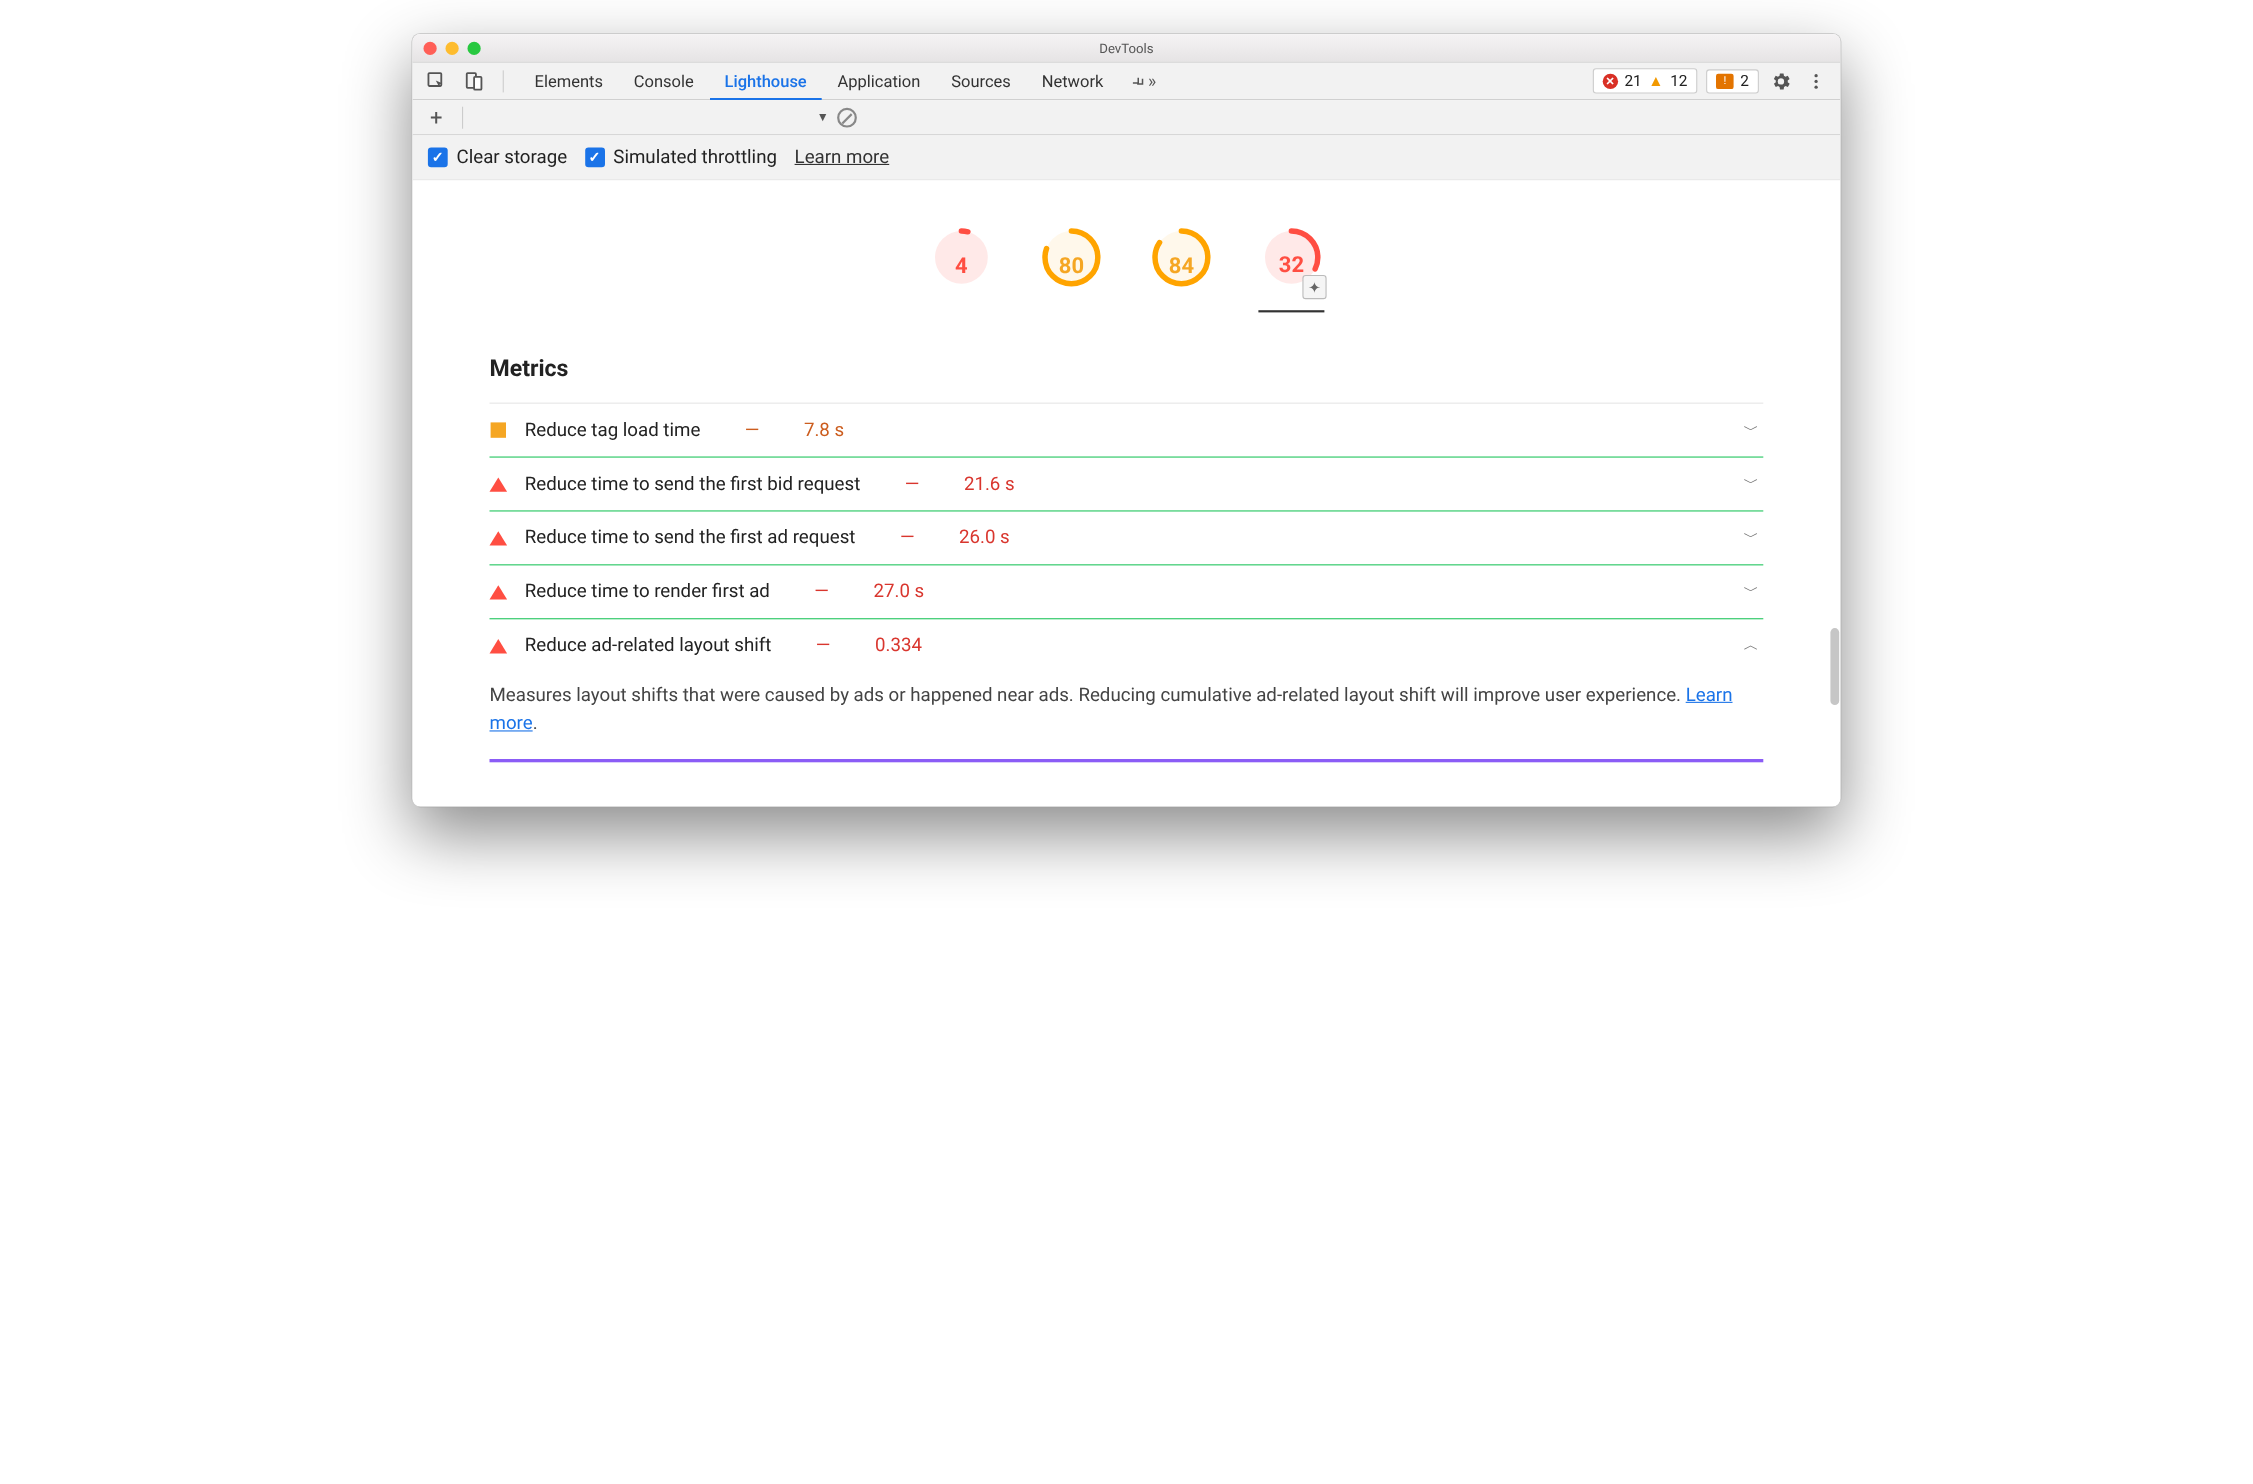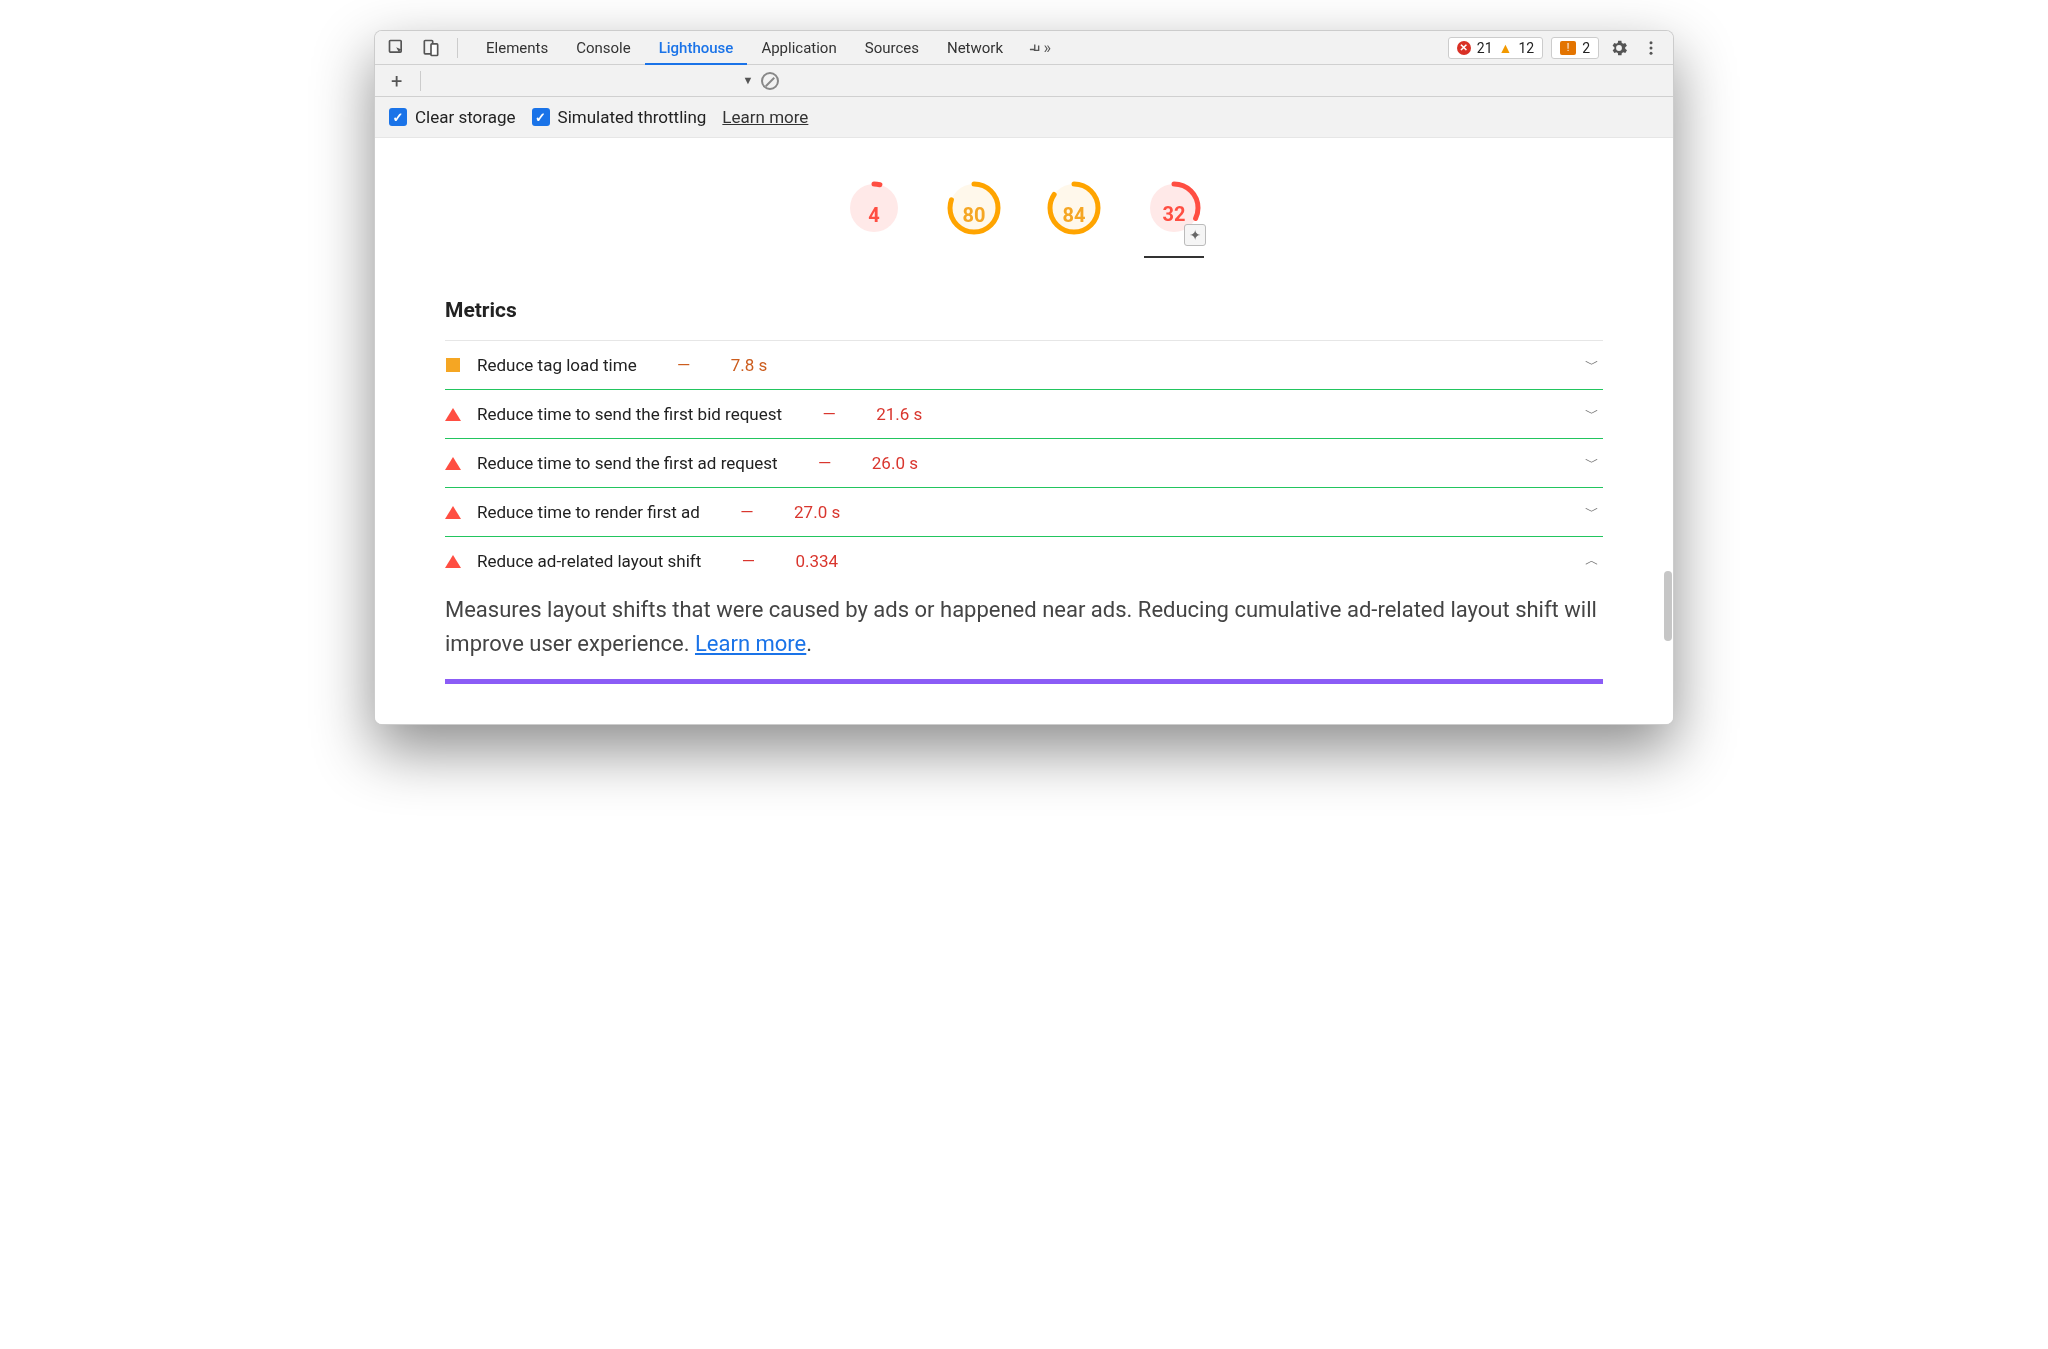--- a/index.html
+++ b/index.html
@@ -140,35 +140,43 @@
   .m-tri{
     width:0;height:0;border-left:8px solid transparent;border-right:8px solid transparent;border-bottom:13px solid #ff4e42;
   }
   .m-title{ color:#222; }
   .m-val{ color:#d9362e; }
   .m-val.orange{ color:#cc5d1e; }
   .m-dash{ color:#d9362e; }
   .m-dash.orange{ color:#cc5d1e; }
   .m-chevron{ margin-left:auto; color:#777; font-size:14px; padding-right:4px; cursor:pointer; }
   .metric-desc {
-    font-size:22px; color:#444; line-height:1.55;
-    padding:8px 0 18px 0; border-bottom:5px solid #8b5cf6;
+    font-size:17px; color:#444; line-height:1.55;
+    padding:8px 0 18px 0; border-bottom:3px solid #8b5cf6;
   }
   .metric-desc a{ color:#1a73e8; text-decoration:underline; cursor:pointer;}
   .scroll-handle{
     position:absolute; right:1px; top:540px; width:8px; height:70px;
     background: #c6c6c6; border-radius:4px;
   }
   .chevron-more svg{ width:18px; height:18px; }
 </style>
 </head>
 <body>
 
 <div class="window">
 
+  <div class="titlebar">
+    <div class="tl-btns">
+      <div class="tl-btn tl-close"></div>
+      <div class="tl-btn tl-min"></div>
+      <div class="tl-btn tl-max"></div>
+    </div>
+    <div class="titlebar-title">DevTools</div>
+  </div>
 
   <div class="tabsbar">
     <div class="tabsbar-left">
       <div class="icon-btn">
         <svg viewBox="0 0 24 24" width="20" height="20" fill="none" stroke="#555" stroke-width="2">
           <rect x="3" y="3" width="14" height="14" rx="1"></rect>
           <path d="M11 11 l7 3 -2.5 1 -1 2.5 z" fill="#555" stroke="none"></path>
         </svg>
       </div>
       <div class="icon-btn">

